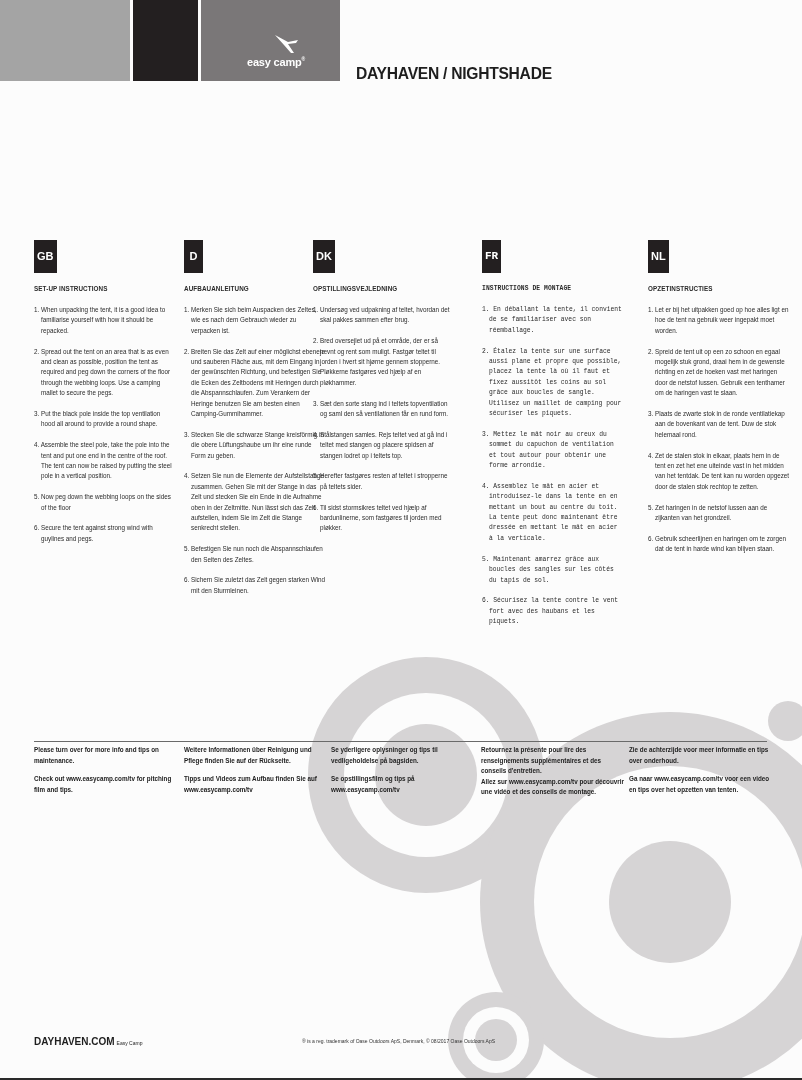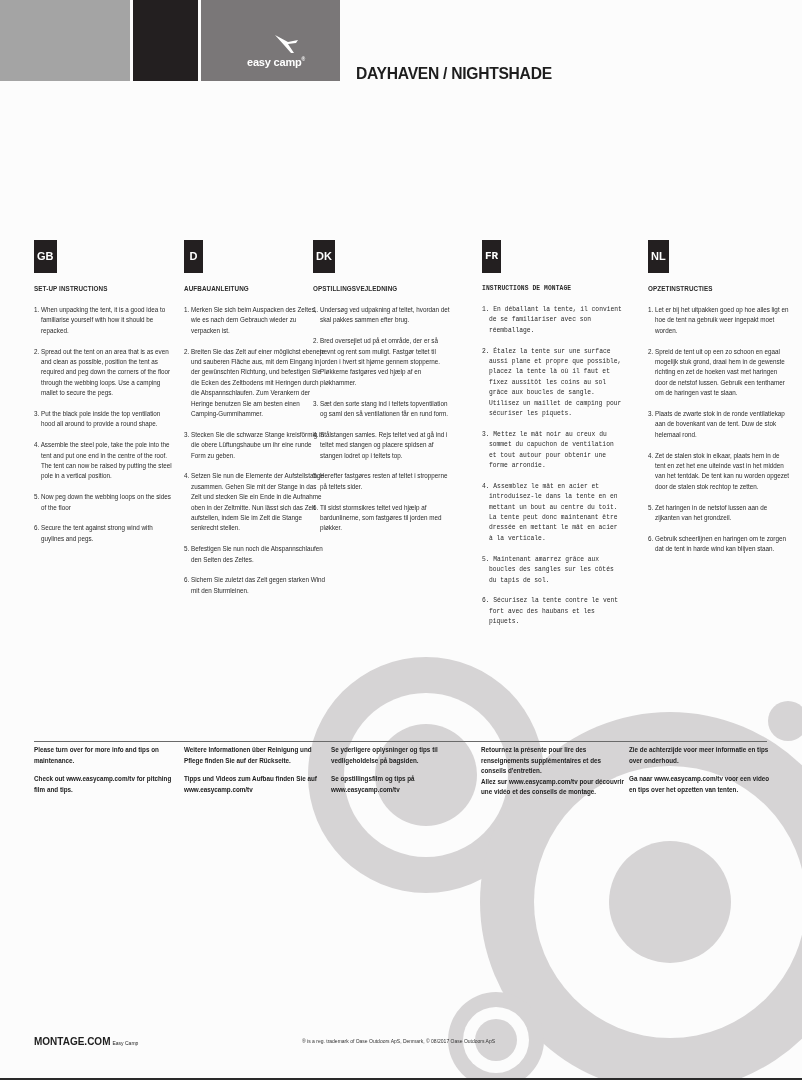--- a/index.html
+++ b/index.html
@@ -157,16 +157,16 @@
 <div class="fcol" style="left:481px;">
   <p class="tight">Retournez la présente pour lire des renseignements supplémentaires et des conseils d'entretien.</p>
   <p>Allez sur www.easycamp.com/tv pour découvrir une vidéo et des conseils de montage.</p>
 </div>
 <div class="fcol" style="left:629px;">
   <p>Zie de achterzijde voor meer informatie en tips over onderhoud.</p>
   <p>Ga naar www.easycamp.com/tv voor een video en tips over het opzetten van tenten.</p>
 </div>
 
 <div class="footer-brand">
-  <span>MONTAGE.COM</span><small>Easy Camp</small>
+  <span>DAYHAVEN.COM</span><small>Easy Camp</small>
 </div>
 <div class="footer-legal">® is a reg. trademark of Oase Outdoors ApS, Denmark, © 08/2017 Oase Outdoors ApS</div>
 <div class="bottom-bar"></div>
 
 </body></html>

